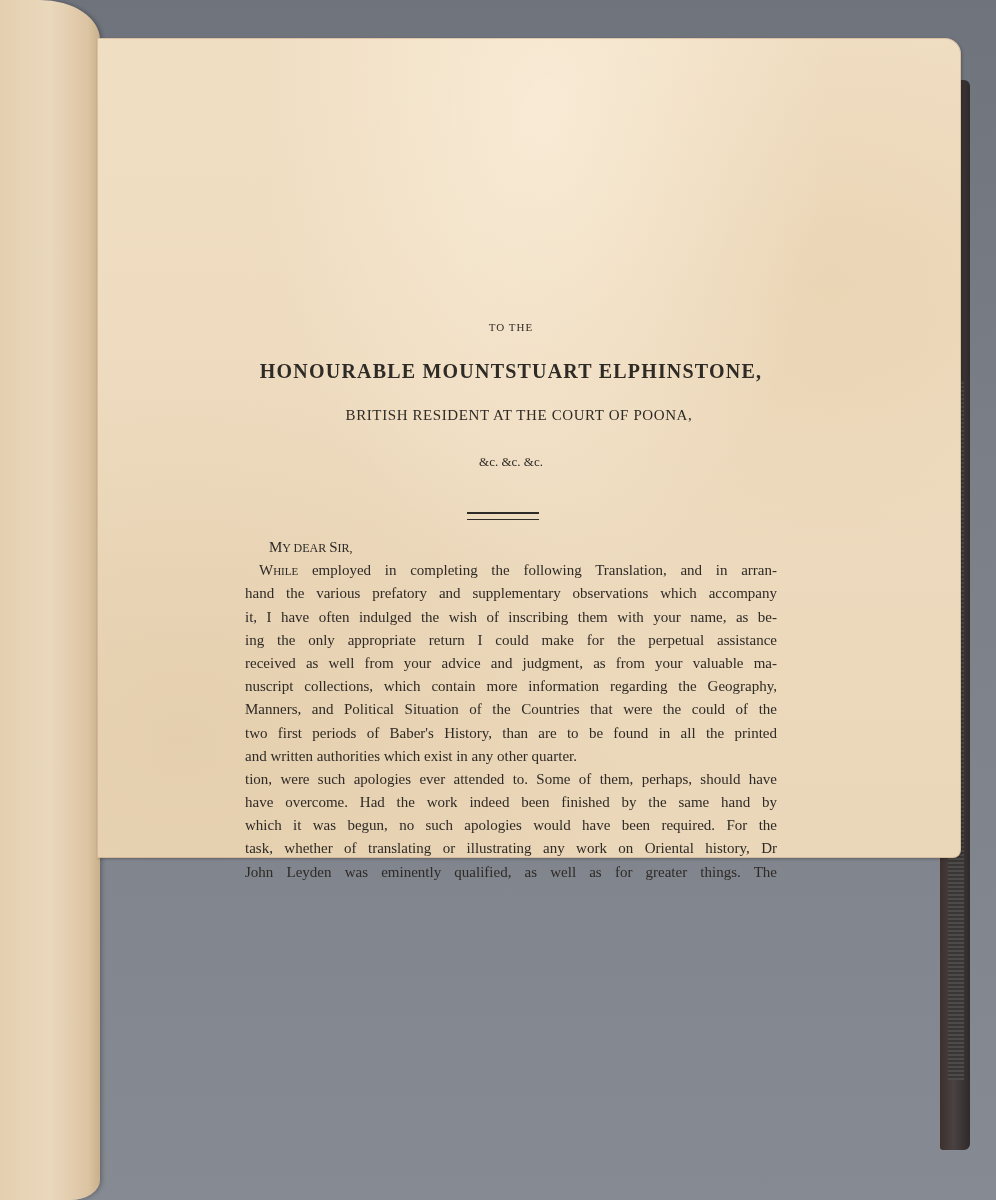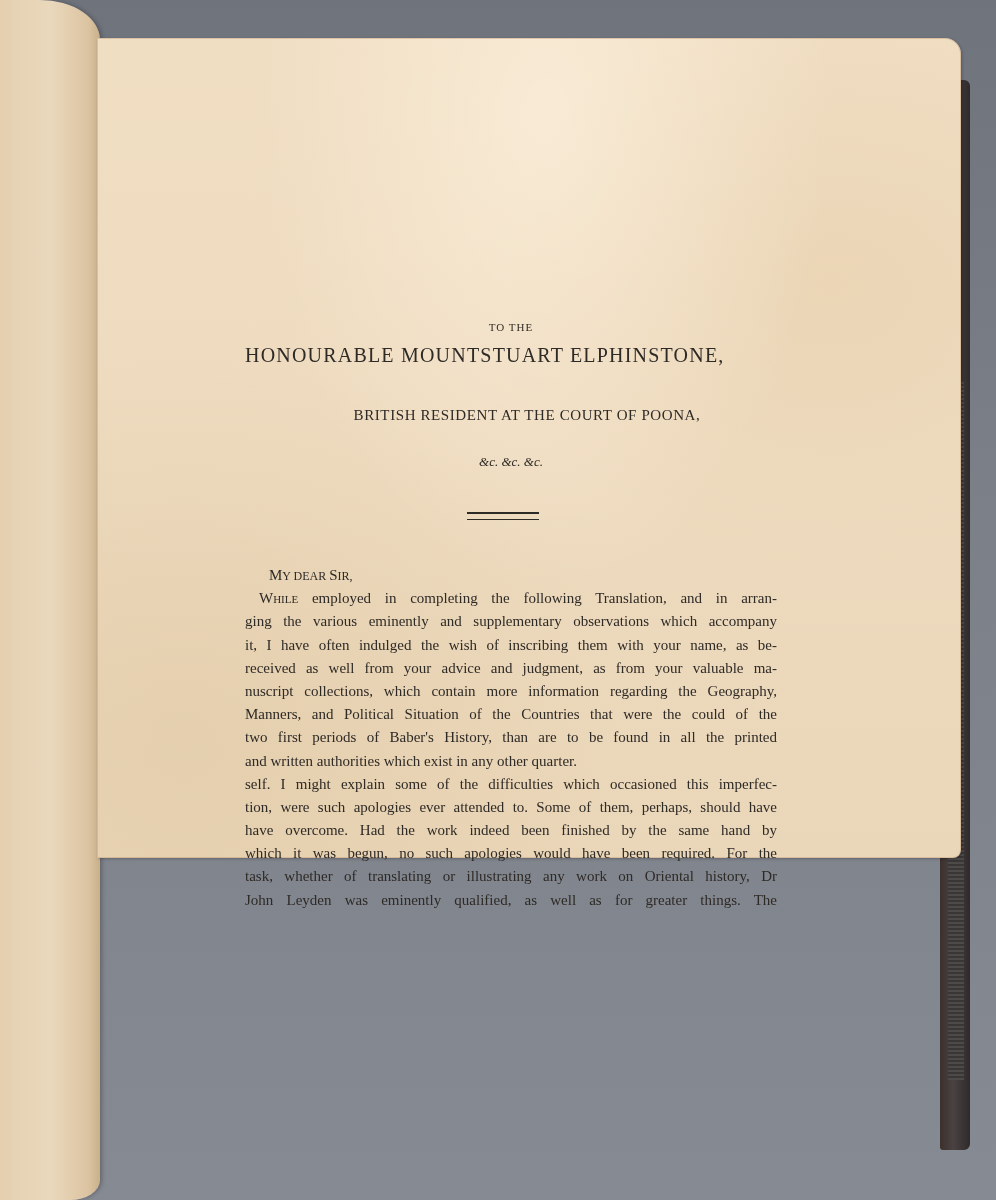--- a/index.html
+++ b/index.html
@@ -41,37 +41,37 @@
   }
   .content {
     position: absolute; left: 148px; top: 0; width: 532px;
     color: #2e2a26;
   }
   .to-the {
     position: absolute; top: 283px; left: 0; width: 532px; text-align: center;
     font-size: 11px; letter-spacing: 1px;
   }
   .name {
-    position: absolute; top: 306px; left: 0; width: 532px; text-align: left;
-    font-size: 20px; font-weight: normal; letter-spacing: 1.2px; white-space: nowrap;
+    position: absolute; top: 322px; left: 0; width: 532px; text-align: center;
+    font-size: 20px; font-weight: bold; letter-spacing: 1.2px; white-space: nowrap;
   }
   .title-line {
-    position: absolute; top: 369px; left: 16px; width: 532px; text-align: center;
+    position: absolute; top: 369px; left: 8px; width: 532px; text-align: center;
     font-size: 15px; letter-spacing: 0.6px; white-space: nowrap;
   }
   .etc {
     position: absolute; top: 416px; left: 0; width: 532px; text-align: center;
-    font-size: 13px; font-style: italic;
+    font-size: 13px; 
   }
   .rule {
     position: absolute; top: 474px; left: 222px; width: 72px; height: 5px;
     border-top: 2px solid #2e2a26; border-bottom: 1px solid #2e2a26;
   }
   .body-text {
-    position: absolute; top: 526px; left: 0; width: 532px;
+    position: absolute; top: 498px; left: 0; width: 532px;
     font-size: 15px; line-height: 23.2px;
   }
   .line { display: block; white-space: nowrap; text-align: justify; text-align-last: justify; height: 23.2px; }
   .line.last { text-align-last: left; }
   .salutation { padding-left: 24px; text-align-last: left; }
   .indent { padding-left: 14px; }
   .sc { font-variant: small-caps; }
 </style>
 </head>
 <body>
@@ -85,29 +85,29 @@
     <div class="to-the">TO THE</div>
     <div class="name">HONOURABLE MOUNTSTUART ELPHINSTONE,</div>
     <div class="title-line">BRITISH RESIDENT AT THE COURT OF POONA,</div>
     <div class="etc">&amp;c. &amp;c. &amp;c.</div>
     <div class="rule"></div>
 
     <div class="body-text">
       <span class="line salutation"><span>M</span><span class="sc" style="font-size:12px">Y DEAR </span><span>S</span><span class="sc" style="font-size:12px">IR,</span></span>
 
       <span class="line indent"><span class="sc">While</span><span> employed in completing the following Translation, and in arran-</span></span>
-      <span class="line">ging the various eminently and supplementary observations which accompany</span>
+      <span class="line">hand the various prefatory and supplementary observations which accompany</span>
       <span class="line">it, I have often indulged the wish of inscribing them with your name, as be-</span>
+      <span class="line">ing the only appropriate return I could make for the perpetual assistance</span>
       <span class="line">received as well from your advice and judgment, as from your valuable ma-</span>
       <span class="line">nuscript collections, which contain more information regarding the Geography,</span>
       <span class="line">Manners, and Political Situation of the Countries that were the could of the</span>
       <span class="line">two first periods of Baber's History, than are to be found in all the printed</span>
       <span class="line last">and written authorities which exist in any other quarter.</span>
 
-      <span class="line">self.  I might explain some of the difficulties which occasioned this imperfec-</span>
       <span class="line">tion, were such apologies ever attended to.  Some of them, perhaps, should have</span>
       <span class="line">have overcome.  Had the work indeed been finished by the same hand by</span>
       <span class="line">which it was begun, no such apologies would have been required.  For the</span>
       <span class="line">task, whether of translating or illustrating any work on Oriental history, Dr</span>
       <span class="line">John Leyden was eminently qualified, as well as for greater things.  The</span>
     </div>
   </div>
 </div>
 
 </body></html>

